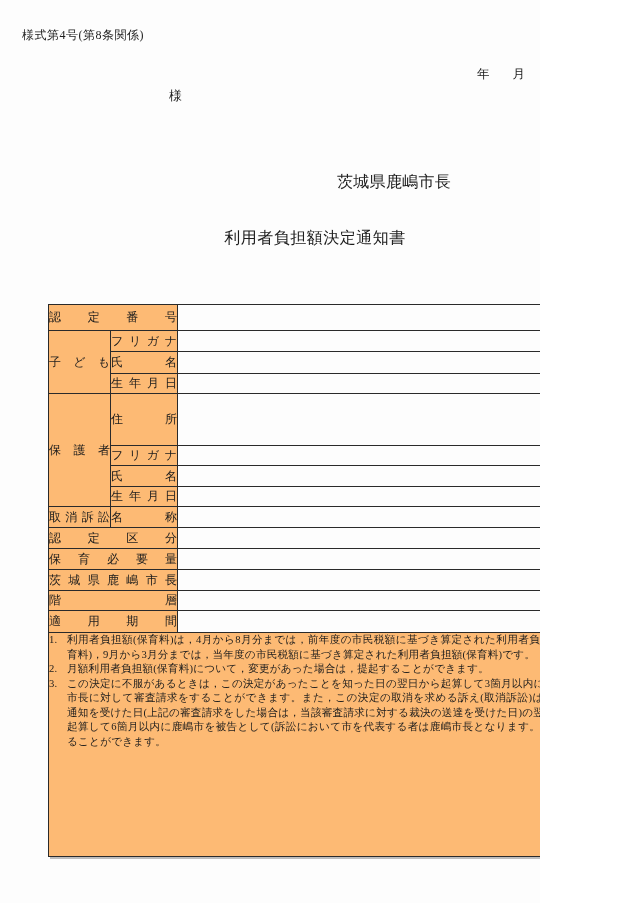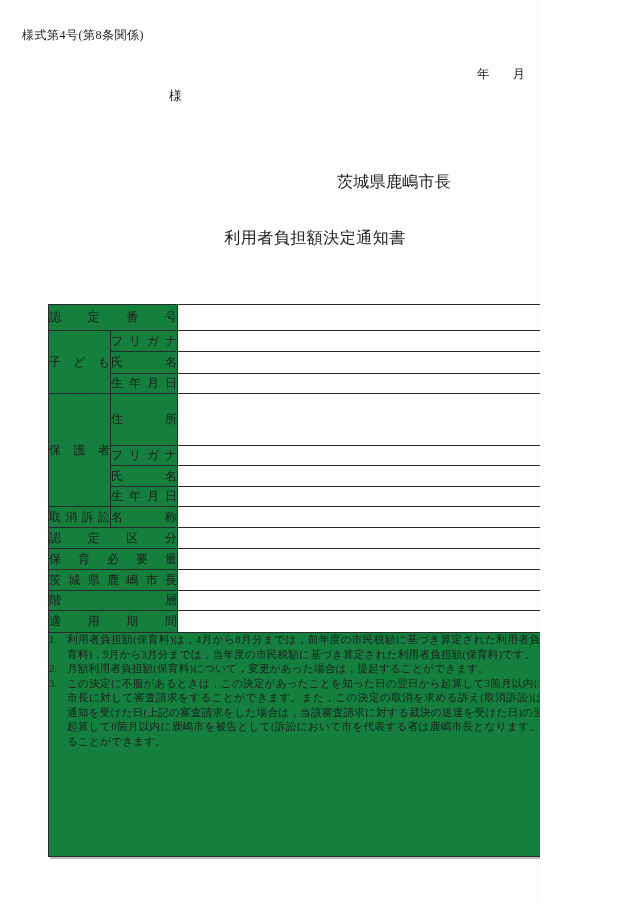--- a/index.html
+++ b/index.html
@@ -32,21 +32,21 @@
     text-align:center; font-size:16px; letter-spacing:0.5px;
   }
   .intro {
     position:absolute; left:46px; top:270px;
     font-size:12px; letter-spacing:0.8px; white-space:nowrap;
   }
   table.main {
     position:absolute; left:48px; top:304px;
     width:529px;
     border-collapse:collapse; table-layout:fixed;
-    background:#15803d;
+    background:#fdba74;
     box-shadow:2px 2px 0 #bdbdbd;
   }
   table.main td {
     border:1px solid #2a2a2a;
     font-size:12px;
     padding:0;
     overflow:hidden;
   }
   td.lbl {
     text-align:justify; text-align-last:justify;

